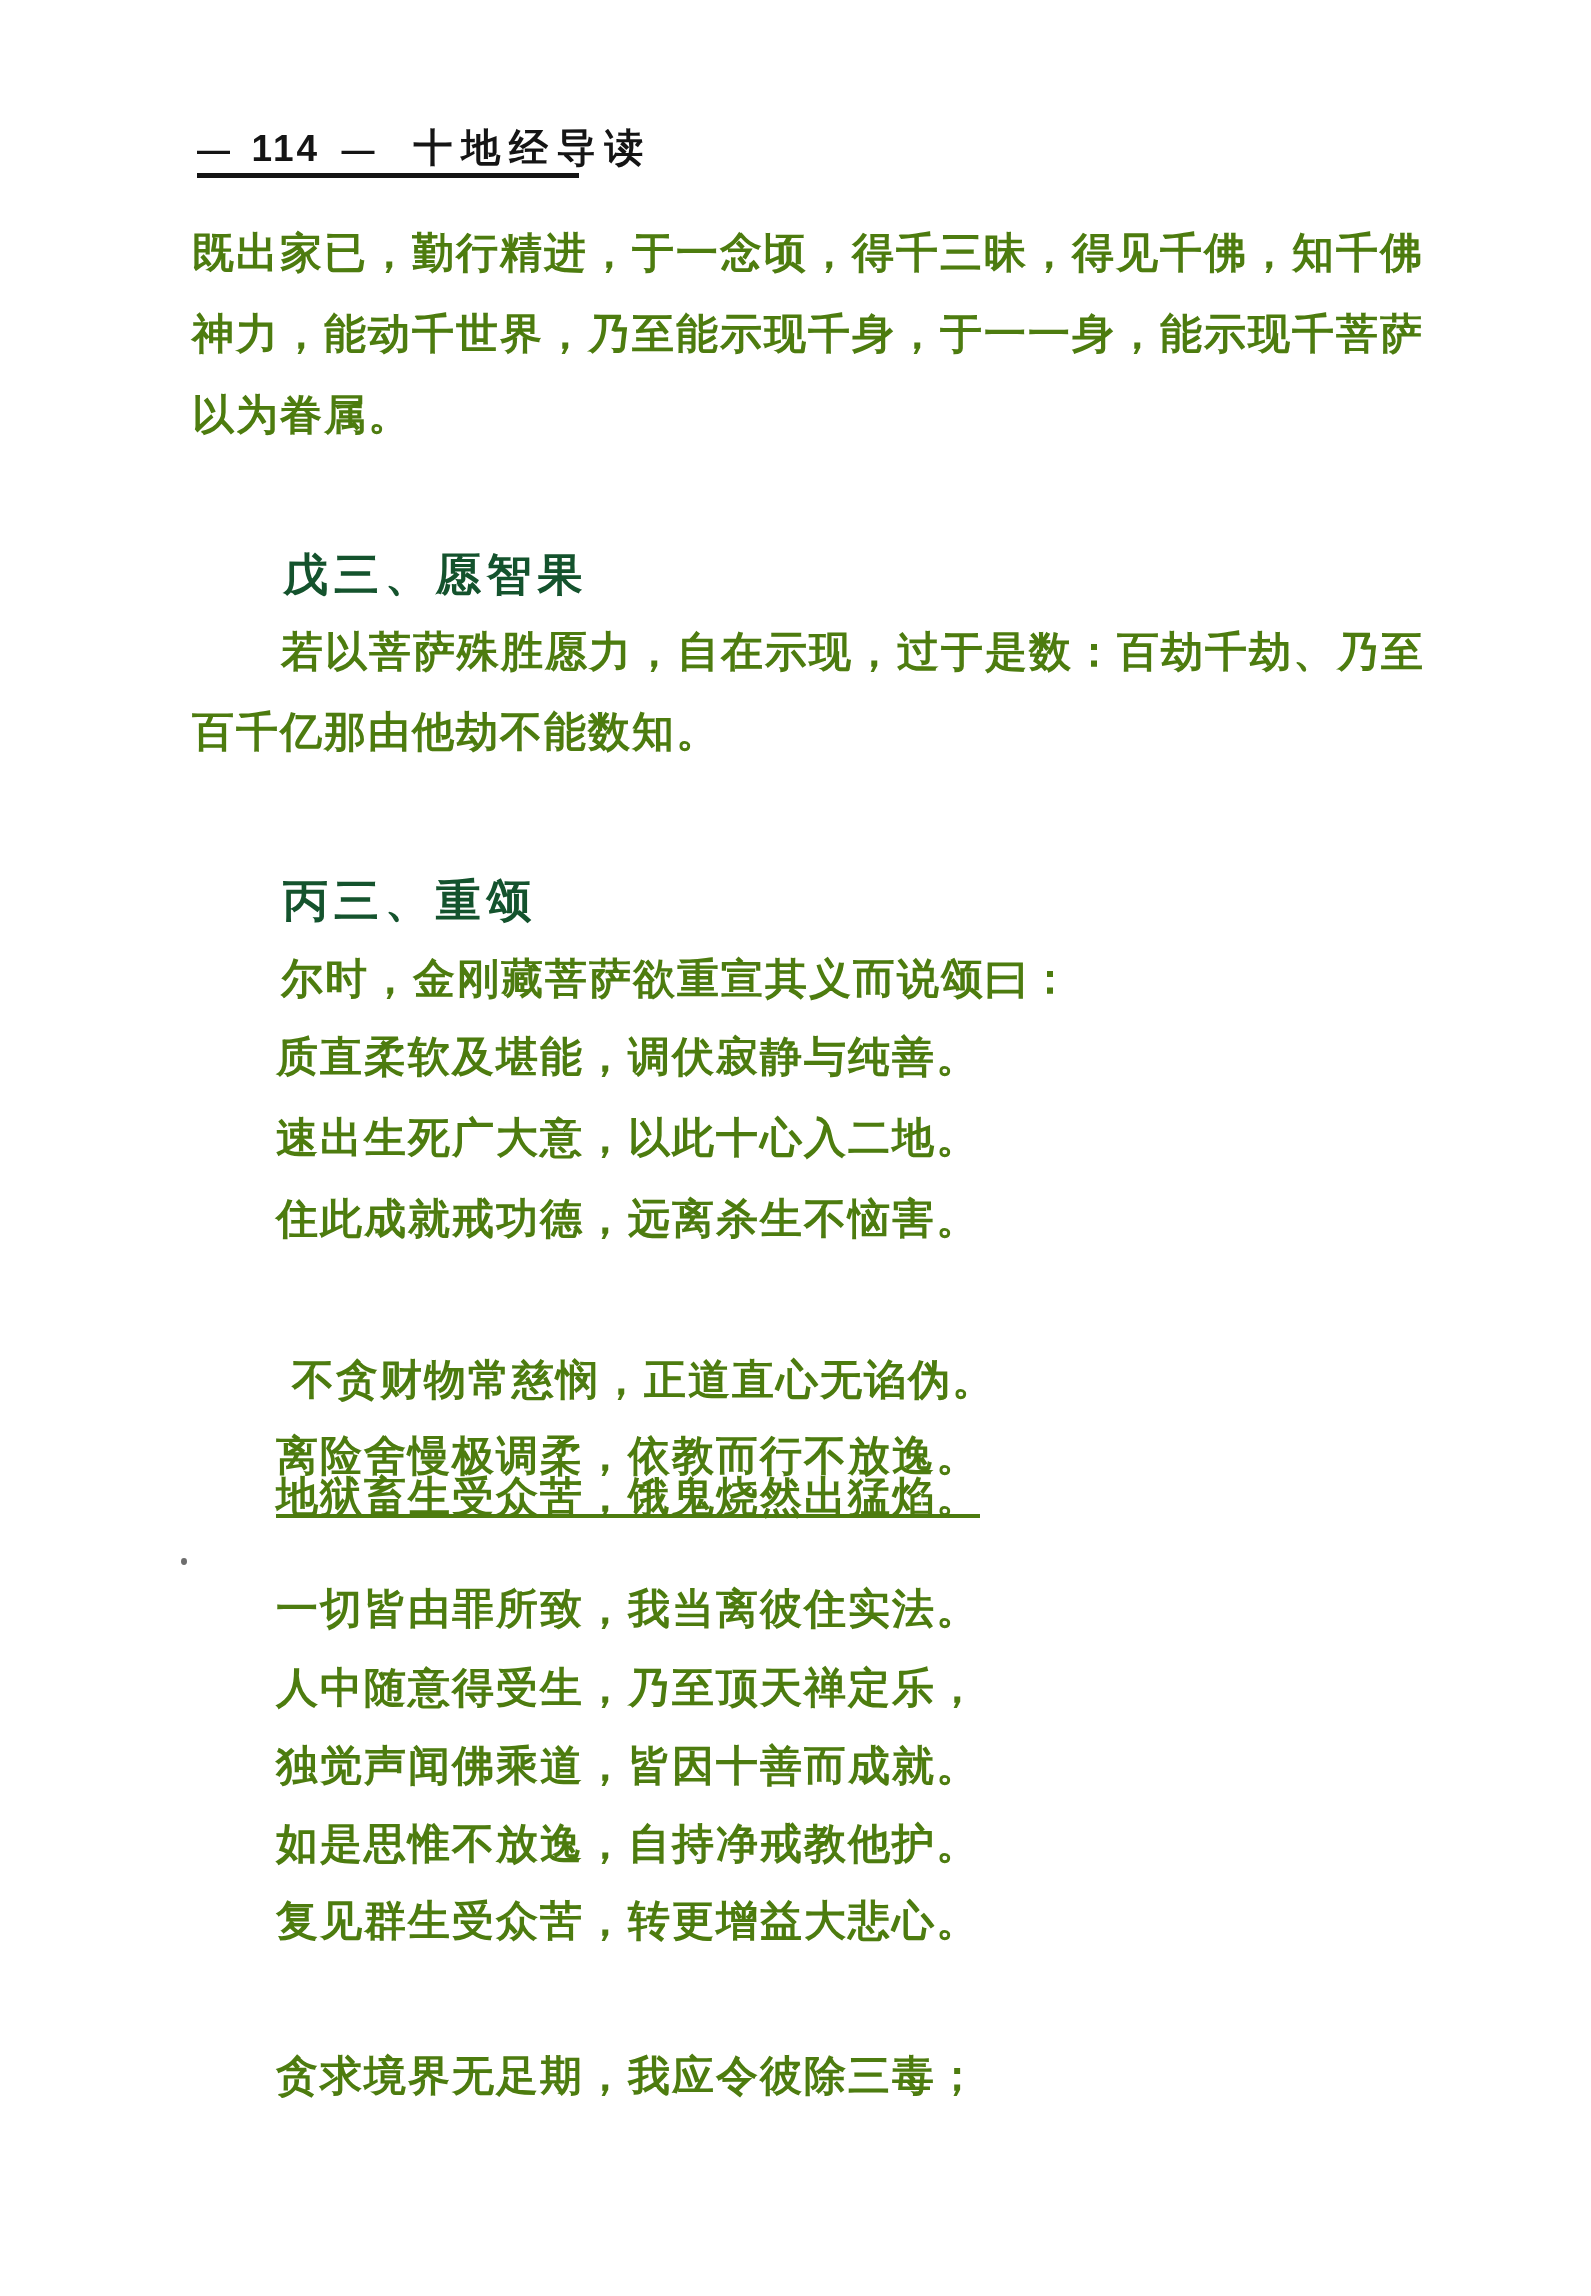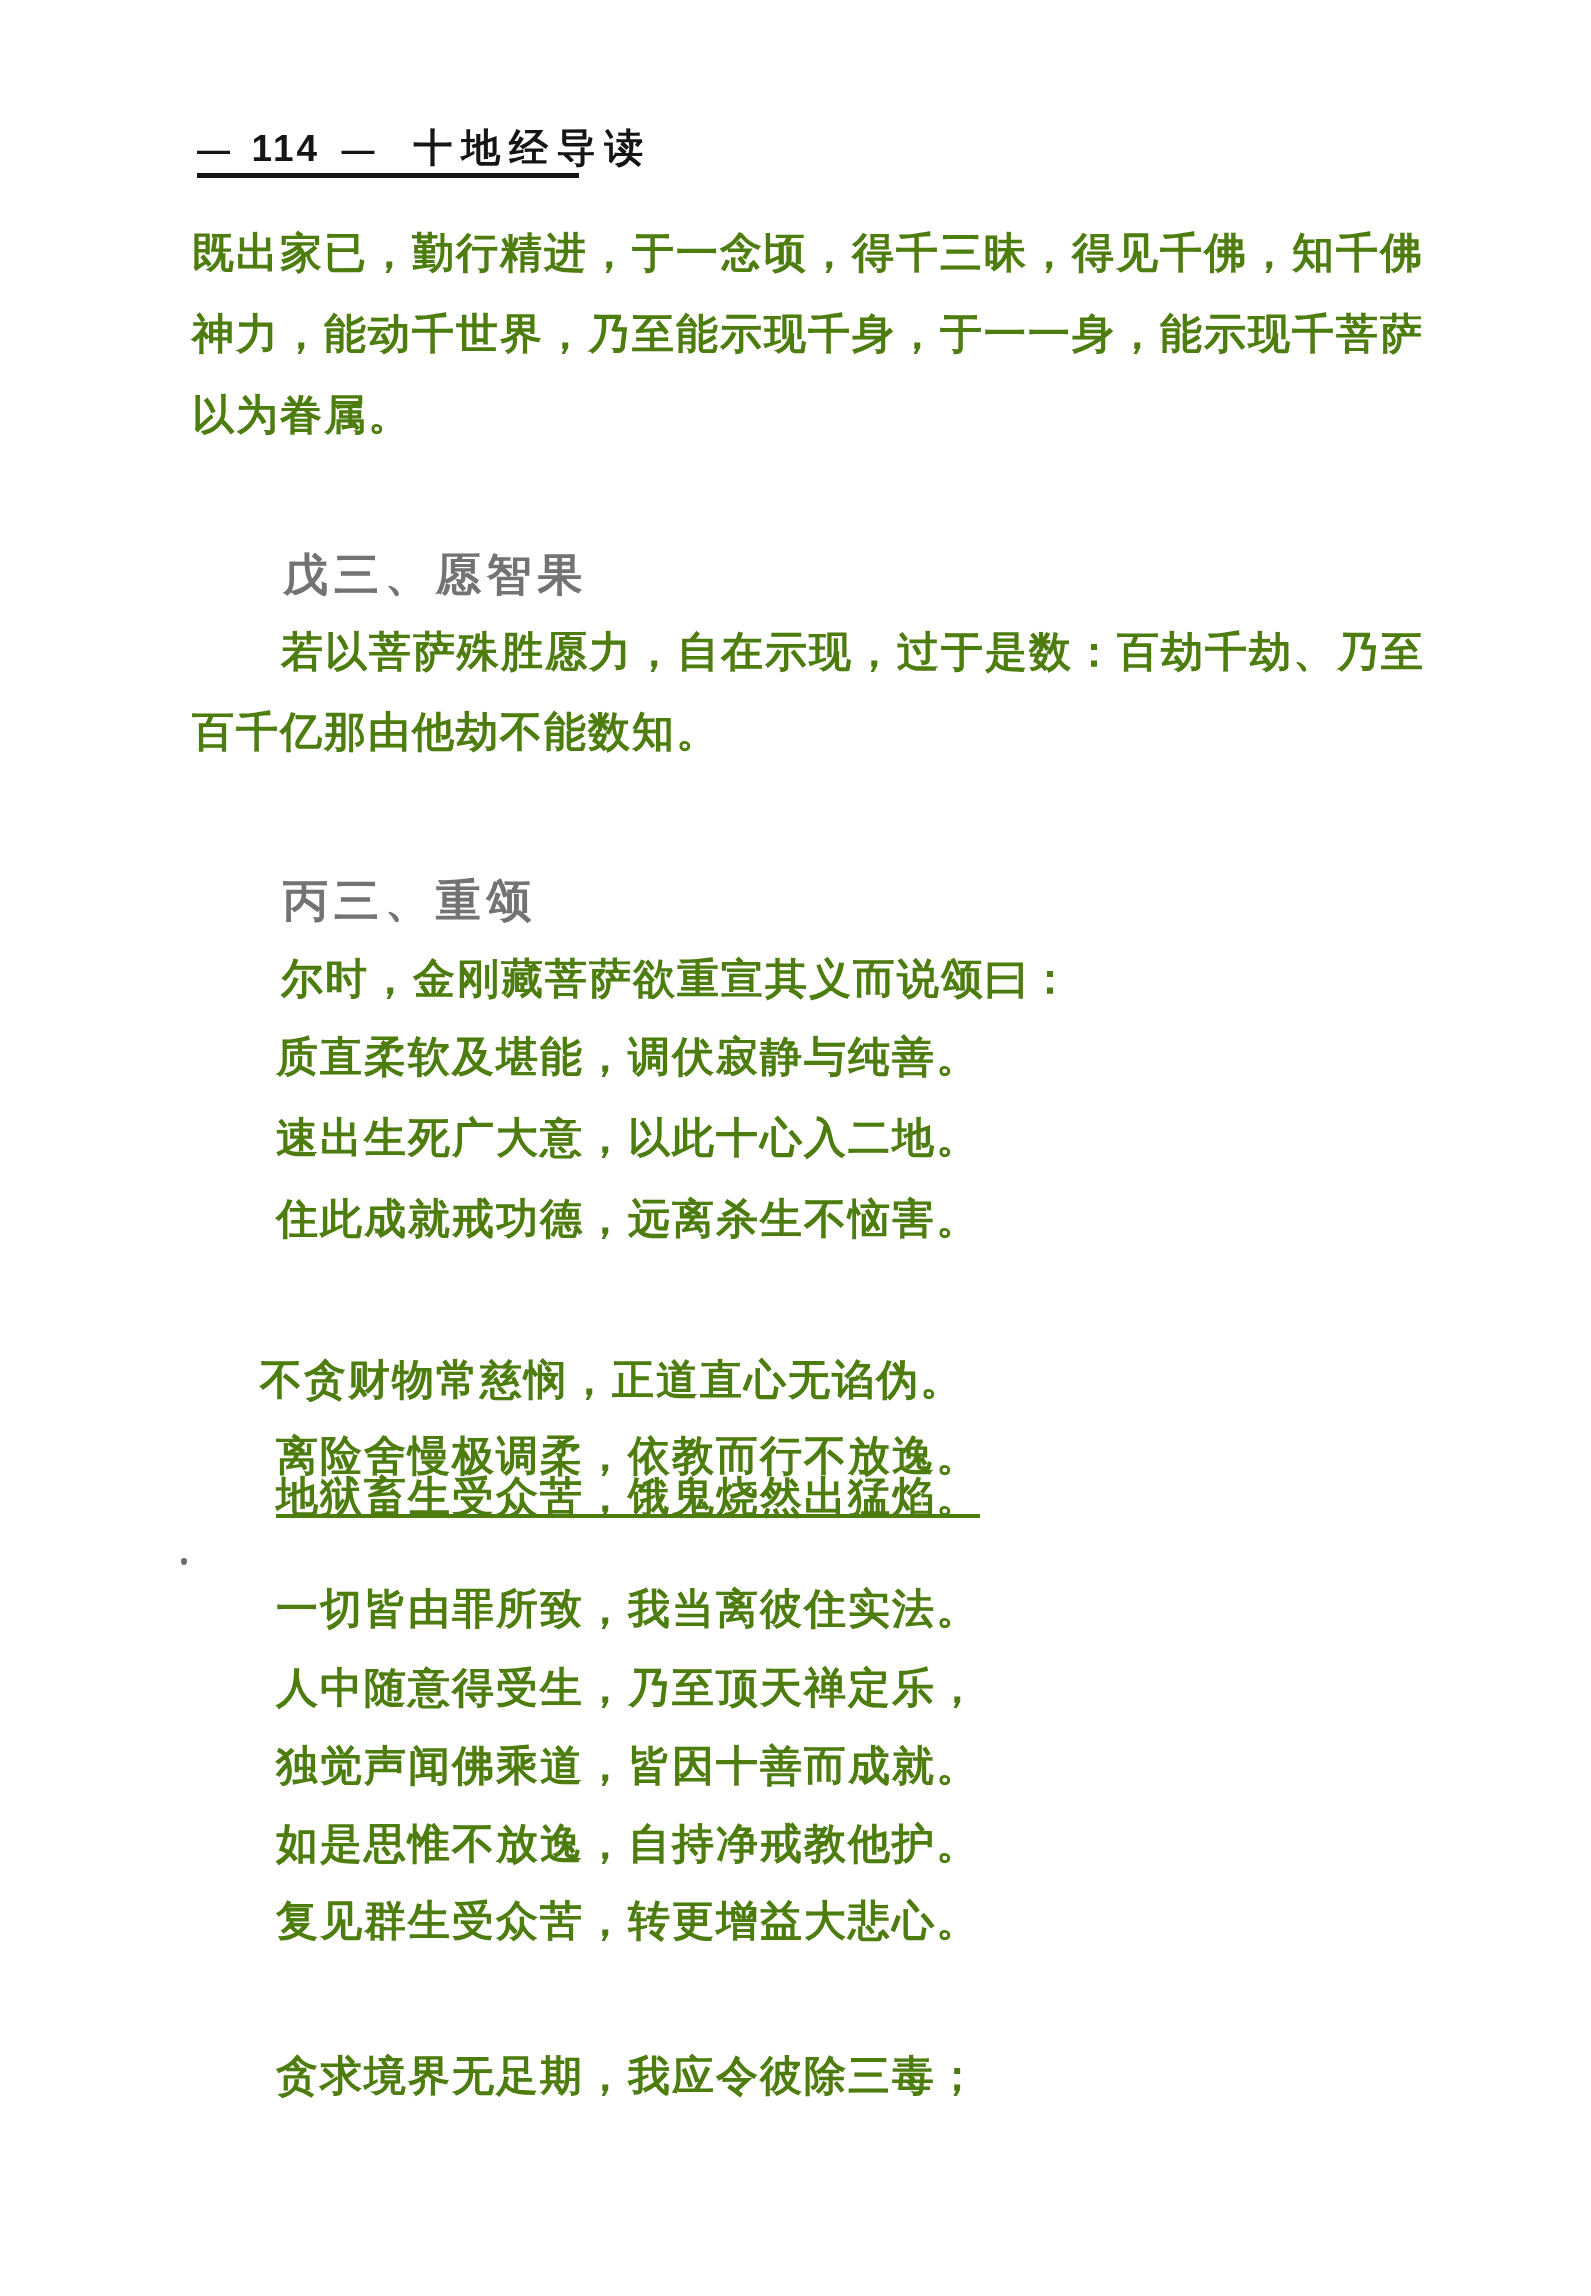--- a/index.html
+++ b/index.html
@@ -45,21 +45,21 @@
     letter-spacing: 2px;
     color: #4d7c0f;
     line-height: 1;
   }
   .heading {
     position: absolute;
     white-space: nowrap;
     font-size: 45px;
     font-weight: 800;
     letter-spacing: 5.9px;
-    color: #737373;
+    color: #14532d;
     line-height: 1;
   }
   .speck {
     position: absolute;
     left: 181px;
     top: 1558px;
     width: 5.9px;
     height: 6.8px;
     background: #3c3c3c;
     border-radius: 50%;
@@ -86,21 +86,21 @@
   <div class="heading" style="left:283px; top:552px;">戊三、愿智果</div>
   <div class="line" style="left:281px; top:631px;">若以菩萨殊胜愿力，自在示现，过于是数：百劫千劫、乃至</div>
   <div class="line" style="left:192px; top:711px;">百千亿那由他劫不能数知。</div>
 
   <div class="heading" style="left:283px; top:878px;">丙三、重颂</div>
   <div class="line" style="left:281px; top:958px;">尔时，金刚藏菩萨欲重宣其义而说颂曰：</div>
 
   <div class="line" style="left:276px; top:1036px;">质直柔软及堪能，调伏寂静与纯善。</div>
   <div class="line" style="left:276px; top:1117px;">速出生死广大意，以此十心入二地。</div>
   <div class="line" style="left:276px; top:1198px;">住此成就戒功德，远离杀生不恼害。</div>
-  <div class="line" style="left:260px; top:1359px;">不贪财物常慈悯，正道直心无谄伪。</div>
+  <div class="line" style="left:292px; top:1359px;">不贪财物常慈悯，正道直心无谄伪。</div>
   <div class="line" style="left:276px; top:1435px;">离险舍慢极调柔，依教而行不放逸。</div>
   <div class="line" style="left:276px; top:1476px;text-decoration:underline;">地狱畜生受众苦，饿鬼烧然出猛焰。</div>
   <div class="line" style="left:276px; top:1588px;">一切皆由罪所致，我当离彼住实法。</div>
   <div class="line" style="left:276px; top:1667px;">人中随意得受生，乃至顶天禅定乐，</div>
   <div class="line" style="left:276px; top:1745px;">独觉声闻佛乘道，皆因十善而成就。</div>
   <div class="line" style="left:276px; top:1823px;">如是思惟不放逸，自持净戒教他护。</div>
   <div class="line" style="left:276px; top:1900px;">复见群生受众苦，转更增益大悲心。</div>
   <div class="line" style="left:276px; top:2055px;">贪求境界无足期，我应令彼除三毒；</div>
 
   <div class="speck"></div>

